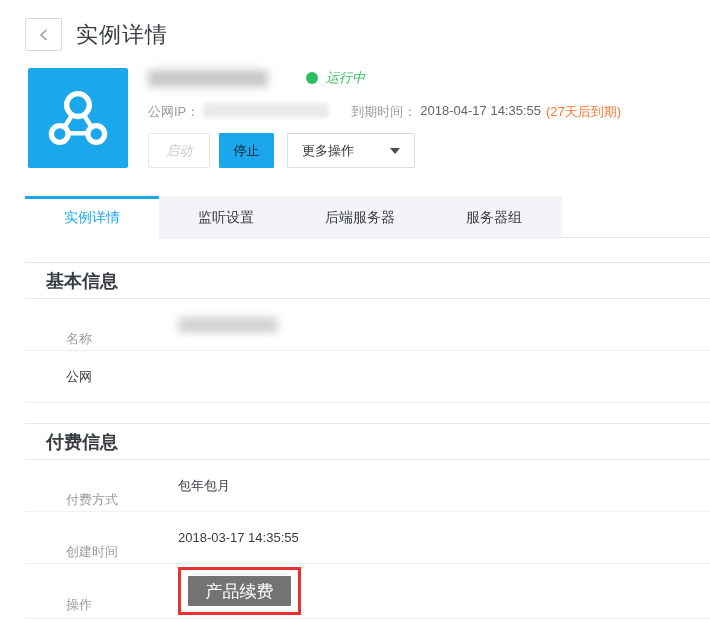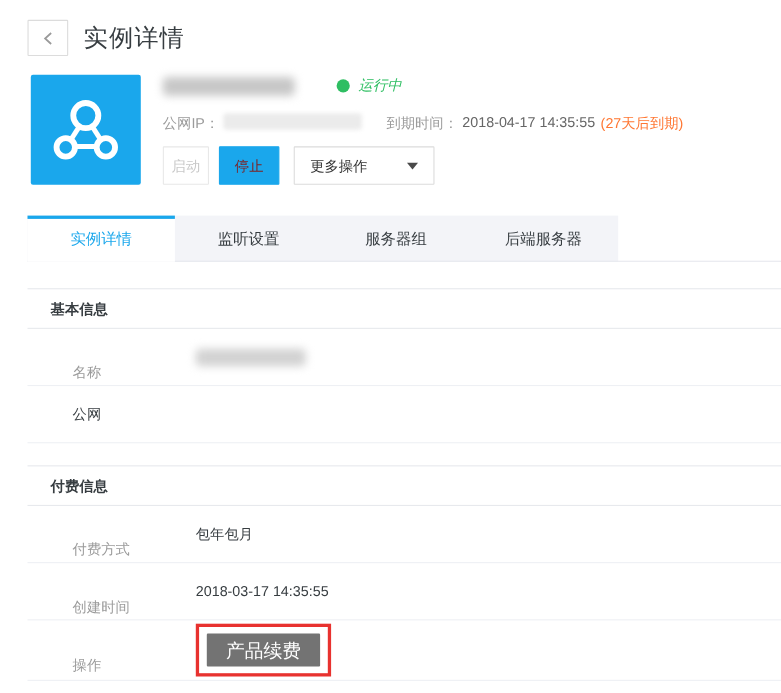--- a/index.html
+++ b/index.html
@@ -24,43 +24,43 @@
   .status-text { color:#2ebe62; font-size:13px; margin-left:8px; }
   .inst-row2 { display:flex; align-items:flex-start; margin-top:15px; font-size:13px; height:17px; }
   .dim-label { color:#9b9b9b; }
   .ip-blur { width:126px; height:15px; background:#ebebeb; border-radius:3px; filter:blur(2px); margin-left:4px; }
   .expire-label { margin-left:22px; }
   .expire-value { color:#666; margin-left:4px; }
   .expire-note { color:#ff7733; margin-left:5px; }
   .inst-row3 { display:flex; align-items:center; margin-top:13px; }
   .btn { height:35px; font-size:13px; display:flex; align-items:center; justify-content:center;
     cursor:pointer; border-radius:1px; }
-  .btn-start { width:42px; background:#fff; border:1px solid #e8e8e8; color:#c9c9c9; }
-  .btn-stop { width:55px; background:#1aa7ec; border:1px solid #1aa7ec; color:#7f1d1d; margin-left:9px; }
+  .btn-start { width:62px; background:#fff; border:1px solid #e8e8e8; color:#c9c9c9;font-style:italic; }
+  .btn-stop { width:55px; background:#1aa7ec; border:1px solid #1aa7ec; color:#0f172a; margin-left:9px; }
   .dropdown { width:128px; height:35px; background:#fff; border:1px solid #dcdcdc; margin-left:13px;
     display:flex; align-items:center; justify-content:space-between; padding:0 14px; font-size:13px;
     cursor:pointer; border-radius:1px;gap:35px; }
   .caret { width:0; height:0; border-left:5px solid transparent; border-right:5px solid transparent;
     border-top:6px solid #4a4a4a; }
 
   
   .tabbar { position:relative; margin:28px 0 0 25px; width:685px; height:42px; }
   .tabbar-bg { position:absolute; left:0; top:0; width:537px; height:42px; background:#f3f4f8; z-index:0; }
   .tabbar-line { position:absolute; left:0; bottom:0; width:685px; height:1px; background:#e6e8ee; z-index:0; }
   .tabs { position:absolute; left:0; top:0; display:flex; height:42px; z-index:1; }
   .tab { width:134px; height:42px; line-height:42px; text-align:center; font-size:14px;
     color:#373d41; cursor:pointer; }
   .tab.active { background:#fff; border-top:3px solid #1aa7ec; line-height:37px; color:#1aa7ec; }
 
   
   .section { margin-left:25px; width:685px; }
   .section-1 { margin-top:24px; }
   .section-2 { margin-top:20px; }
   .section-header { border-top:1px solid #e7e9ed; border-bottom:1px solid #e7e9ed; height:37px;
-    line-height:36px; font-size:13px; font-weight:bold; color:#373d41; padding-left:21px; }
+    line-height:36px; font-size:18px; font-weight:bold; color:#373d41; padding-left:21px; }
   .info-row { display:flex; align-items:center; min-height:52px; padding-left:41px; font-size:13px;
     border-bottom:1px solid #eef0f4; }
   .row-label { width:112px; color:#9b9b9b;margin-top:28px; }
   .row-value { color:#373d41; }
   .value-blur { width:100px; height:16px; background:#d2d2d2; border-radius:4px; filter:blur(4px); }
   .row-action { min-height:55px; }
   .annotation-box { border:3px solid #e8322f; padding:6px 7px; display:inline-block; background:transparent; }
   .renew-btn { width:103px; height:30px; background:#737373; color:#fff; font-size:17px; border:none;
     display:flex; align-items:center; justify-content:center; cursor:pointer; border-radius:1px; }
 </style>
@@ -112,22 +112,22 @@
     </div>
   </div>
 </div>
 
 <div class="tabbar">
   <div class="tabbar-bg"></div>
   <div class="tabbar-line"></div>
   <div class="tabs">
     <div class="tab active">实例详情</div>
     <div class="tab">监听设置</div>
+    <div class="tab">后端服务器</div>
     <div class="tab">服务器组</div>
-    <div class="tab">后端服务器</div>
   </div>
 </div>
 
 <div class="section section-1">
   <div class="section-header">基本信息</div>
   <div class="info-row">
     <span class="row-label">名称</span>
     <span class="value-blur"></span>
   </div>
   <div class="info-row">

